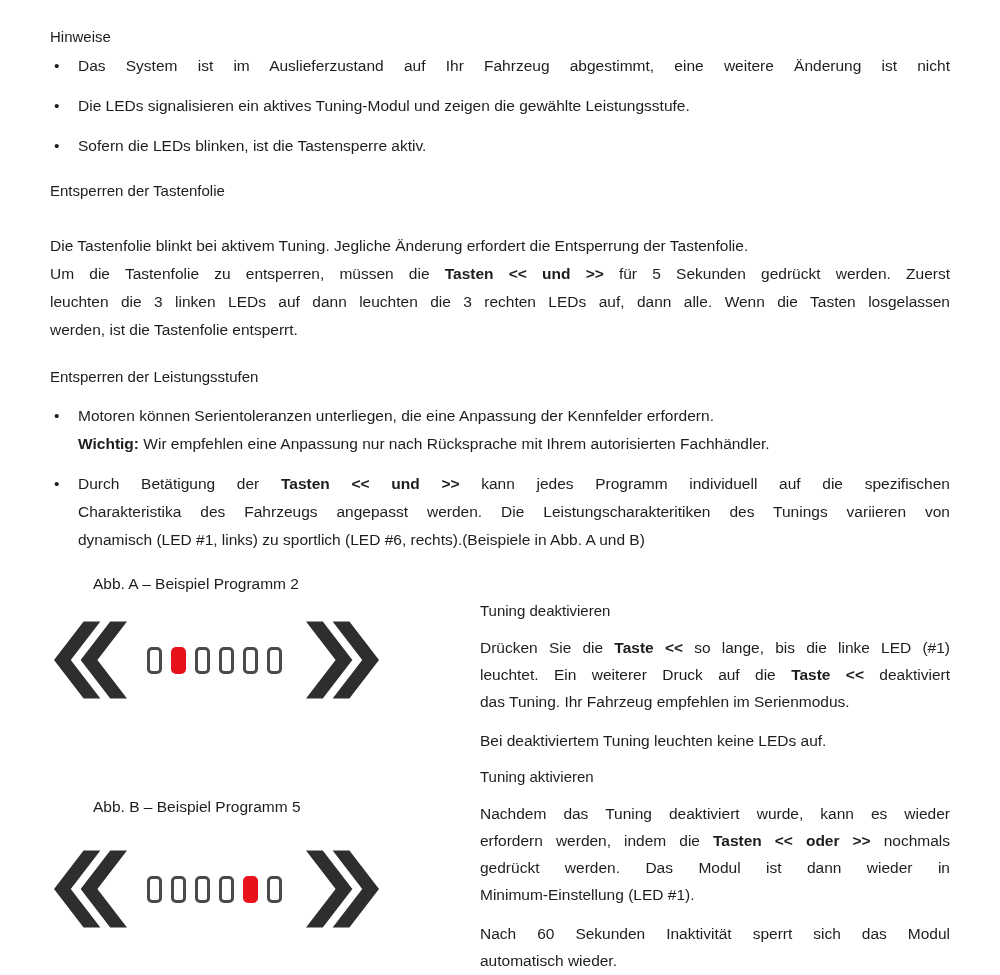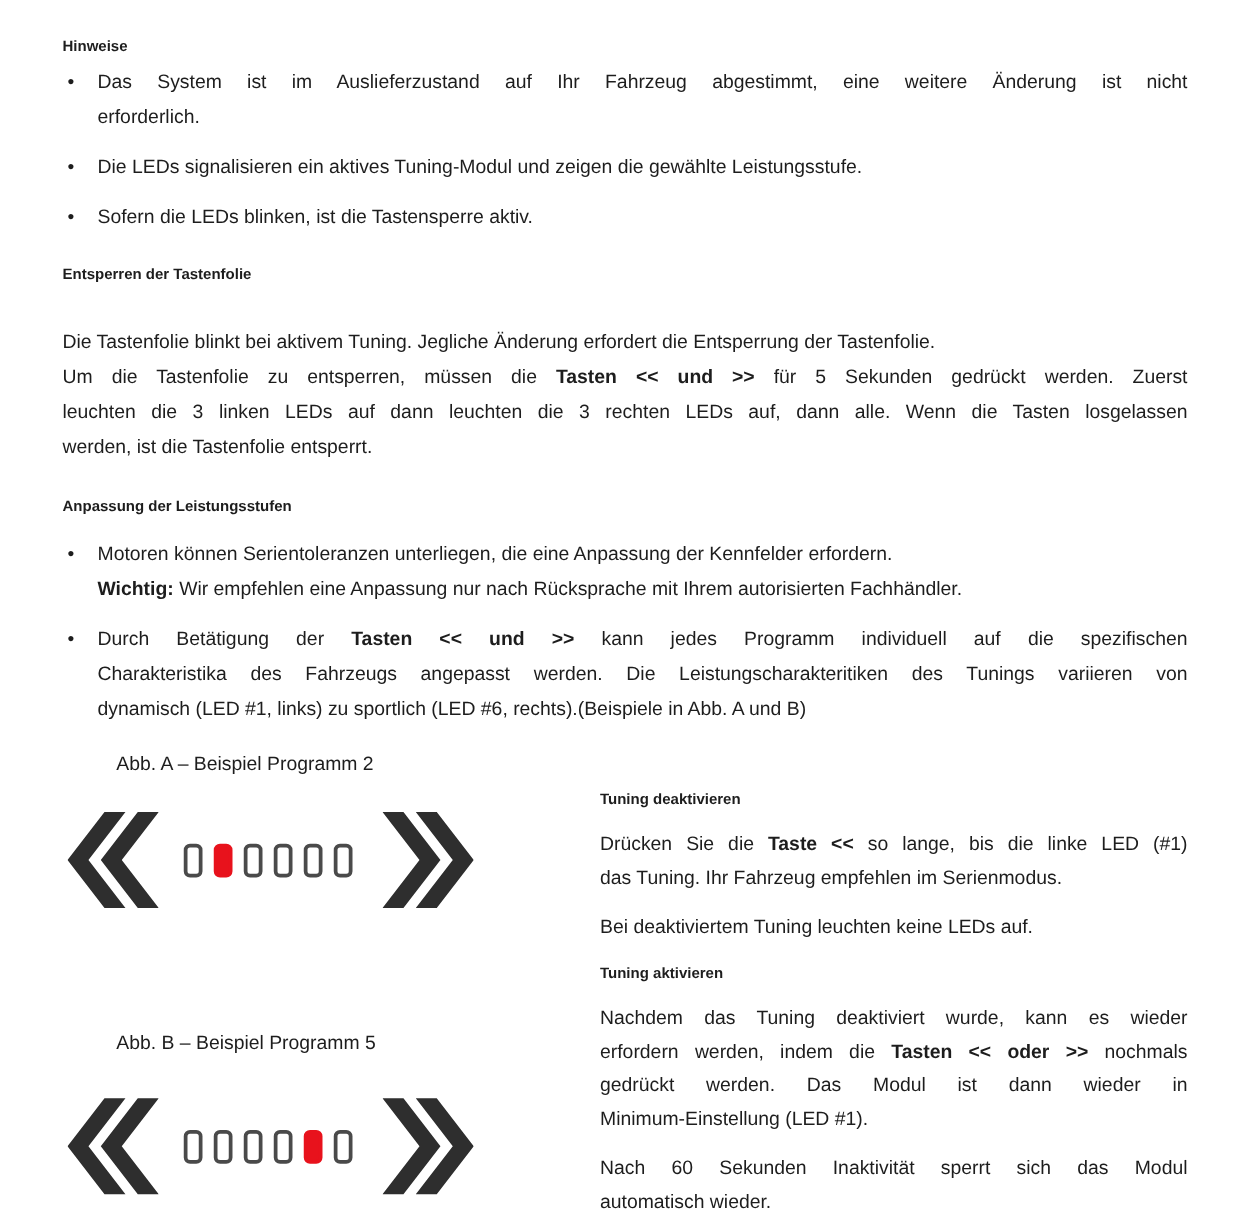--- a/index.html
+++ b/index.html
@@ -7,21 +7,21 @@
   }
   *{box-sizing:border-box; margin:0; padding:0;}
   html,body{width:1000px; height:975px; overflow:hidden;}
   body{
     background:var(--bg);
     color:var(--text);
     font-family:"Liberation Sans", sans-serif;
     font-size:15.5px;
   }
   .page{padding:26px 50px 0 50px; width:1000px; height:975px;}
-  .sec-h{font-size:12px; font-weight:700; line-height:22px;}
+  .sec-h{font-size:15px; font-weight:400; line-height:22px;}
   .ln{line-height:28px;}
   .just{text-align:justify; text-align-last:justify;}
   .b{font-weight:700;}
 
   
   .bullets{margin-top:4px;}
   .bullet{display:flex; align-items:flex-start;}
   .marker{width:28px; flex:none; line-height:28px; padding-left:4px;}
   .btext{flex:1;}
 
@@ -56,21 +56,20 @@
 
 <div class="page">
 
   <div class="sec-h">Hinweise</div>
 
   <div class="bullets">
     <div class="bullet">
       <span class="marker">•</span>
       <div class="btext">
           <div class="ln just"><span>Das System ist im Auslieferzustand auf Ihr Fahrzeug abgestimmt, eine weitere Änderung ist nicht</span></div>
-          <div class="ln"><span>erforderlich.</span></div>
         </div>
     </div>
     <div class="bullet">
       <span class="marker">•</span>
       <div class="btext">
           <div class="ln"><span>Die LEDs signalisieren ein aktives Tuning-Modul und zeigen die gewählte Leistungsstufe.</span></div>
         </div>
     </div>
     <div class="bullet">
       <span class="marker">•</span>
@@ -81,21 +80,21 @@
   </div>
 
   <div class="sec-h h-entsperren">Entsperren der Tastenfolie</div>
   <div class="para-entsperren">
       <div class="ln"><span>Die Tastenfolie blinkt bei aktivem Tuning. Jegliche Änderung erfordert die Entsperrung der Tastenfolie.</span></div>
       <div class="ln just"><span>Um die Tastenfolie zu entsperren, müssen die </span><span class="b">Tasten &lt;&lt; und &gt;&gt;</span><span> für 5 Sekunden gedrückt werden. Zuerst</span></div>
       <div class="ln just"><span>leuchten die 3 linken LEDs auf dann leuchten die 3 rechten LEDs auf, dann alle. Wenn die Tasten losgelassen</span></div>
       <div class="ln"><span>werden, ist die Tastenfolie entsperrt.</span></div>
     </div>
 
-  <div class="sec-h h-anpassung">Anpassung der Leistungsstufen</div>
+  <div class="sec-h h-anpassung">Entsperren der Leistungsstufen</div>
   <div class="bullets2">
     <div class="bullet">
       <span class="marker">•</span>
       <div class="btext">
           <div class="ln"><span>Motoren können Serientoleranzen unterliegen, die eine Anpassung der Kennfelder erfordern.</span></div>
           <div class="ln"><span class="b">Wichtig:</span><span> Wir empfehlen eine Anpassung nur nach Rücksprache mit Ihrem autorisierten Fachhändler.</span></div>
         </div>
     </div>
     <div class="bullet">
       <span class="marker">•</span>
@@ -150,20 +149,21 @@
           <polygon points="27,0 57,39 27,78 44,78 74,39 44,0"></polygon>
           <polygon points="0,0 30,39 0,78 17,78 47,39 17,0"></polygon>
         </svg>
       </div>
     </div>
 
     <div class="col-right">
       <div class="sec-h">Tuning deaktivieren</div>
       <div class="rpara">
           <div class="ln just"><span>Drücken Sie die </span><span class="b">Taste &lt;&lt;</span><span> so lange, bis die linke LED (#1)</span></div>
+          <div class="ln just"><span>leuchtet. Ein weiterer Druck auf die </span><span class="b">Taste &lt;&lt;</span><span> deaktiviert</span></div>
           <div class="ln"><span>das Tuning. Ihr Fahrzeug empfehlen im Serienmodus.</span></div>
         </div>
       <div class="rpara">
           <div class="ln"><span>Bei deaktiviertem Tuning leuchten keine LEDs auf.</span></div>
         </div>
 
       <div class="sec-h h-aktivieren">Tuning aktivieren</div>
       <div class="rpara">
           <div class="ln just"><span>Nachdem das Tuning deaktiviert wurde, kann es wieder</span></div>
           <div class="ln just"><span>erfordern werden, indem die </span><span class="b">Tasten &lt;&lt; oder &gt;&gt;</span><span> nochmals</span></div>

